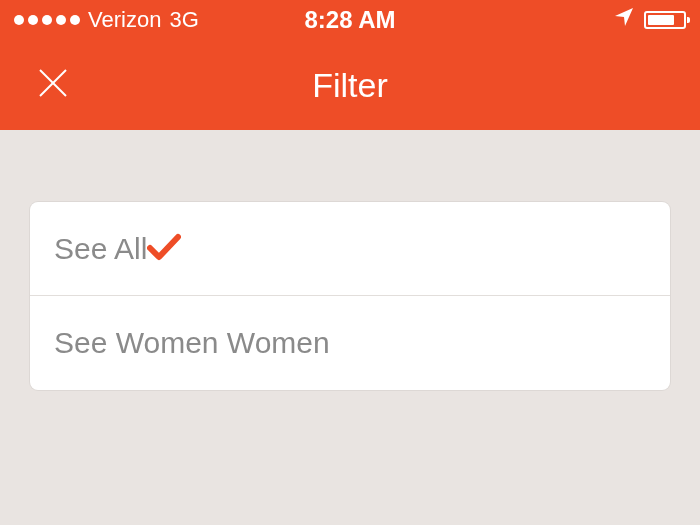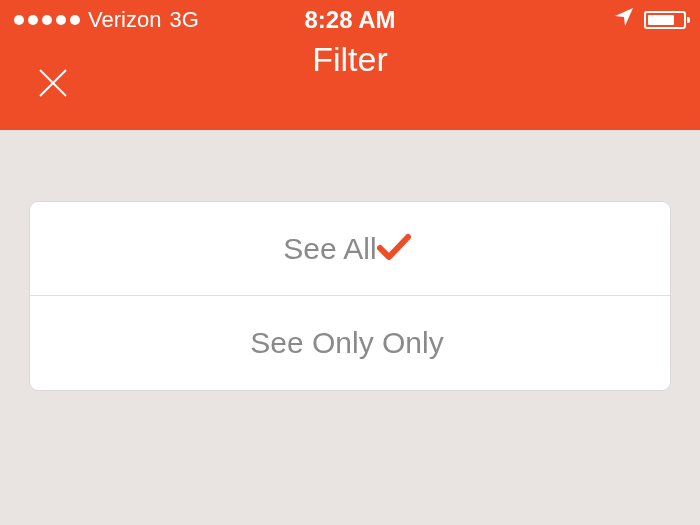--- a/index.html
+++ b/index.html
@@ -40,21 +40,21 @@
       position: absolute;
       right: -6px; top: 4px;
       width: 3px; height: 6px;
       background: #fff;
       border-radius: 0 2px 2px 0;
     }
     .battery-fill { background: #fff; height: 100%; width: 75%; border-radius: 1px; }
     .title-bar {
       height: 90px;
       display: flex;
-      align-items: flex-start;
+      align-items: center;
       position: relative;
     }
     .close-btn {
       position: absolute;
       left: 36px;
       top: 50%;
       transform: translateY(-50%);
       cursor: pointer;
     }
     .page-title {
@@ -68,21 +68,21 @@
     }
     .list {
       background: #fff;
       border-radius: 8px;
       box-shadow: 0 0 0 1px rgba(0,0,0,0.05);
     }
     .list-item {
       height: 94px;
       display: flex;
       align-items: center;
-      justify-content: center;
+      justify-content: flex-start;
       padding: 0 30px 0 24px;
       border-bottom: 1px solid #e2dedb;
       cursor: pointer;
     }
     .list-item:last-child { border-bottom: none; }
     .list-item-label {
       color: #8a8a8a;
       font-size: 30px;
       font-weight: 300;
     }
@@ -135,17 +135,17 @@
       <span class="list-item-label">See All</span>
       <span class="check">
         <svg width="34" height="28" viewBox="0 0 34 28">
             <path d="M3 15 L12 24 L31 4" stroke="#ee4d27" stroke-width="6" fill="none" stroke-linecap="round" stroke-linejoin="round"></path>
           </svg>
       </span>
     </div>
 
 
     <div class="list-item">
-      <span class="list-item-label">See Only Only</span>
+      <span class="list-item-label">See Women Women</span>
     </div>
 
   </div>
 </div>
 
 </body></html>

